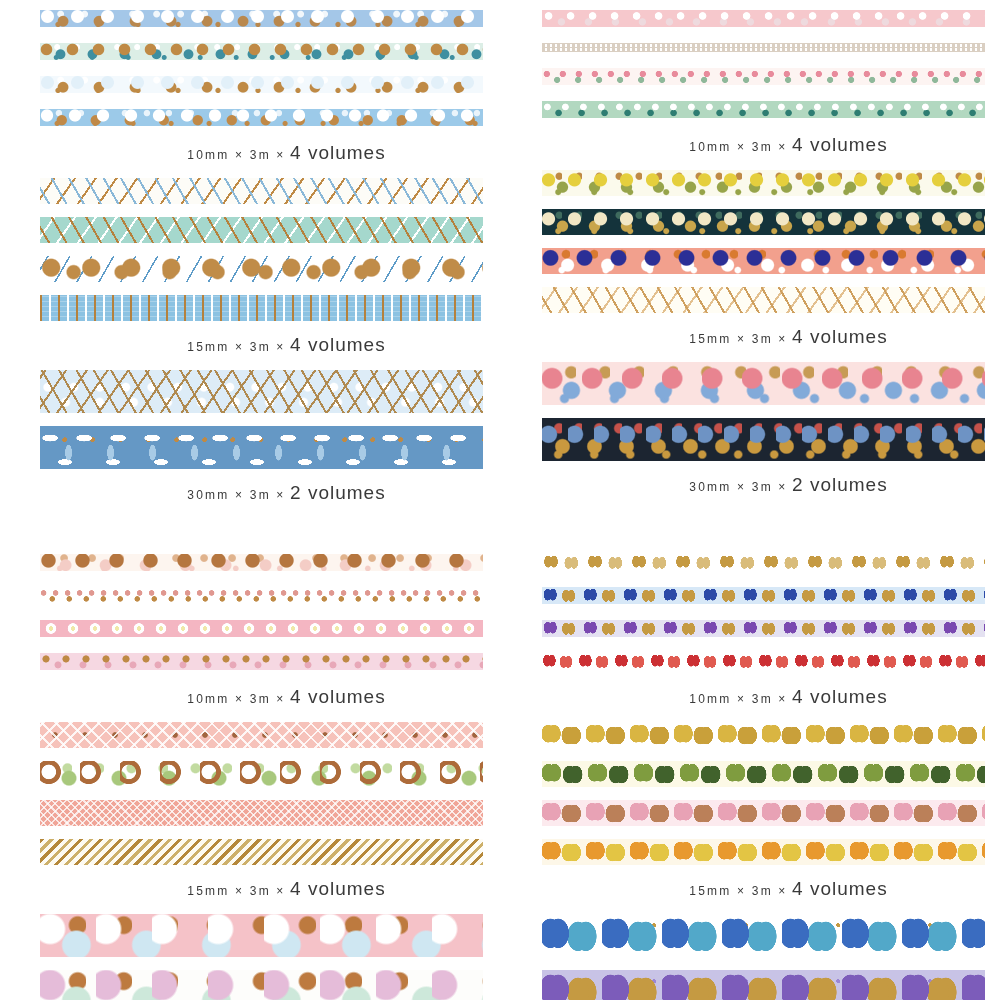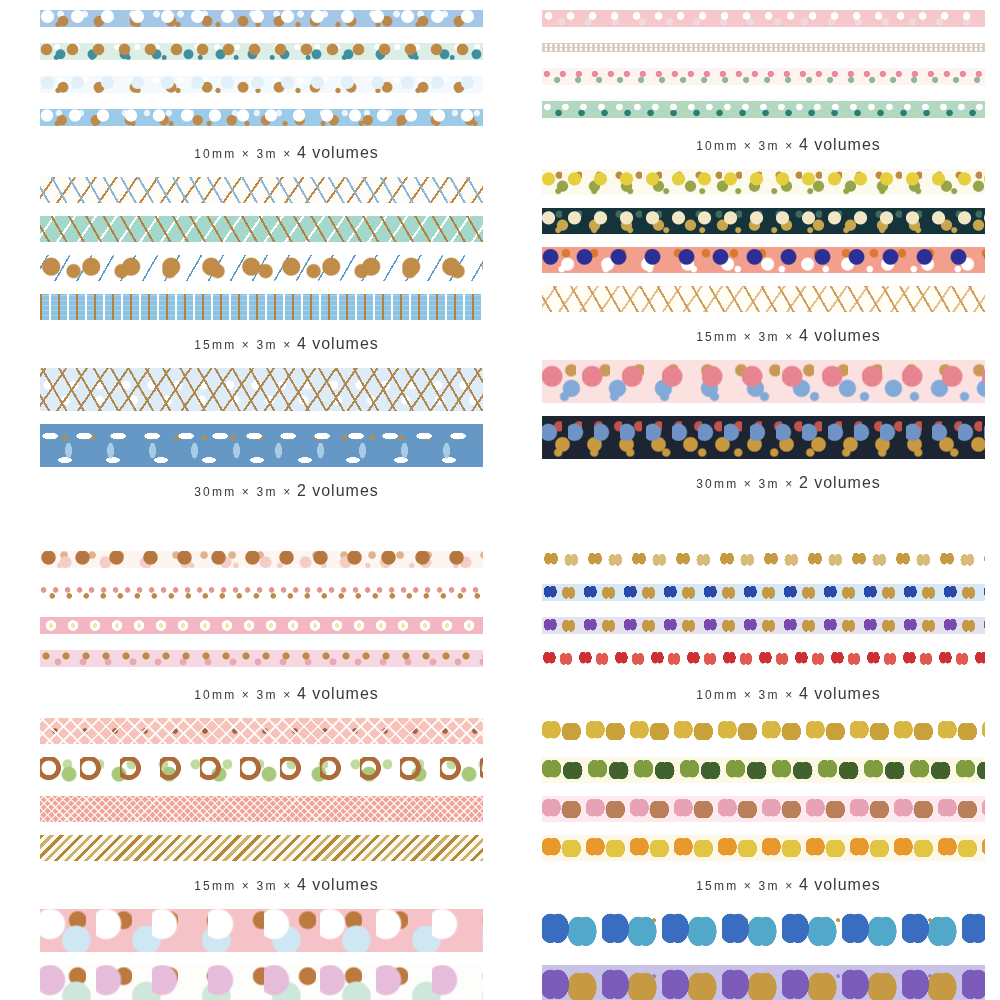--- a/index.html
+++ b/index.html
@@ -28,21 +28,21 @@
     margin:0 0 12px 0;
     color:#3a3a3a;
     white-space:nowrap;
     line-height:22px;
   }
   .group-label .spec{
     font-size:12px;
     letter-spacing:2.2px;
   }
   .group-label .count{
-    font-size:16px;
+    font-size:19px;
     letter-spacing:1px;
   }
 </style>
 </head>
 <body>
 
 <div class="sheet">
   <div class="quadrant">
       <div class="group">
         <div class="strip" style="height: 17px; margin-bottom: 16px; background-color: rgb(164, 199, 232); background-image: radial-gradient(circle at 25% 38%, rgb(255, 255, 255) 24%, transparent 28%), radial-gradient(circle at 64% 66%, rgb(185, 136, 78) 19%, transparent 23%), radial-gradient(circle at 86% 24%, rgb(242, 247, 251) 12%, transparent 16%), radial-gradient(circle at 45% 85%, rgb(185, 136, 78) 8%, transparent 12%); background-size: 30px 100%, 36px 100%, 24px 100%, 40px 100%;"></div>

